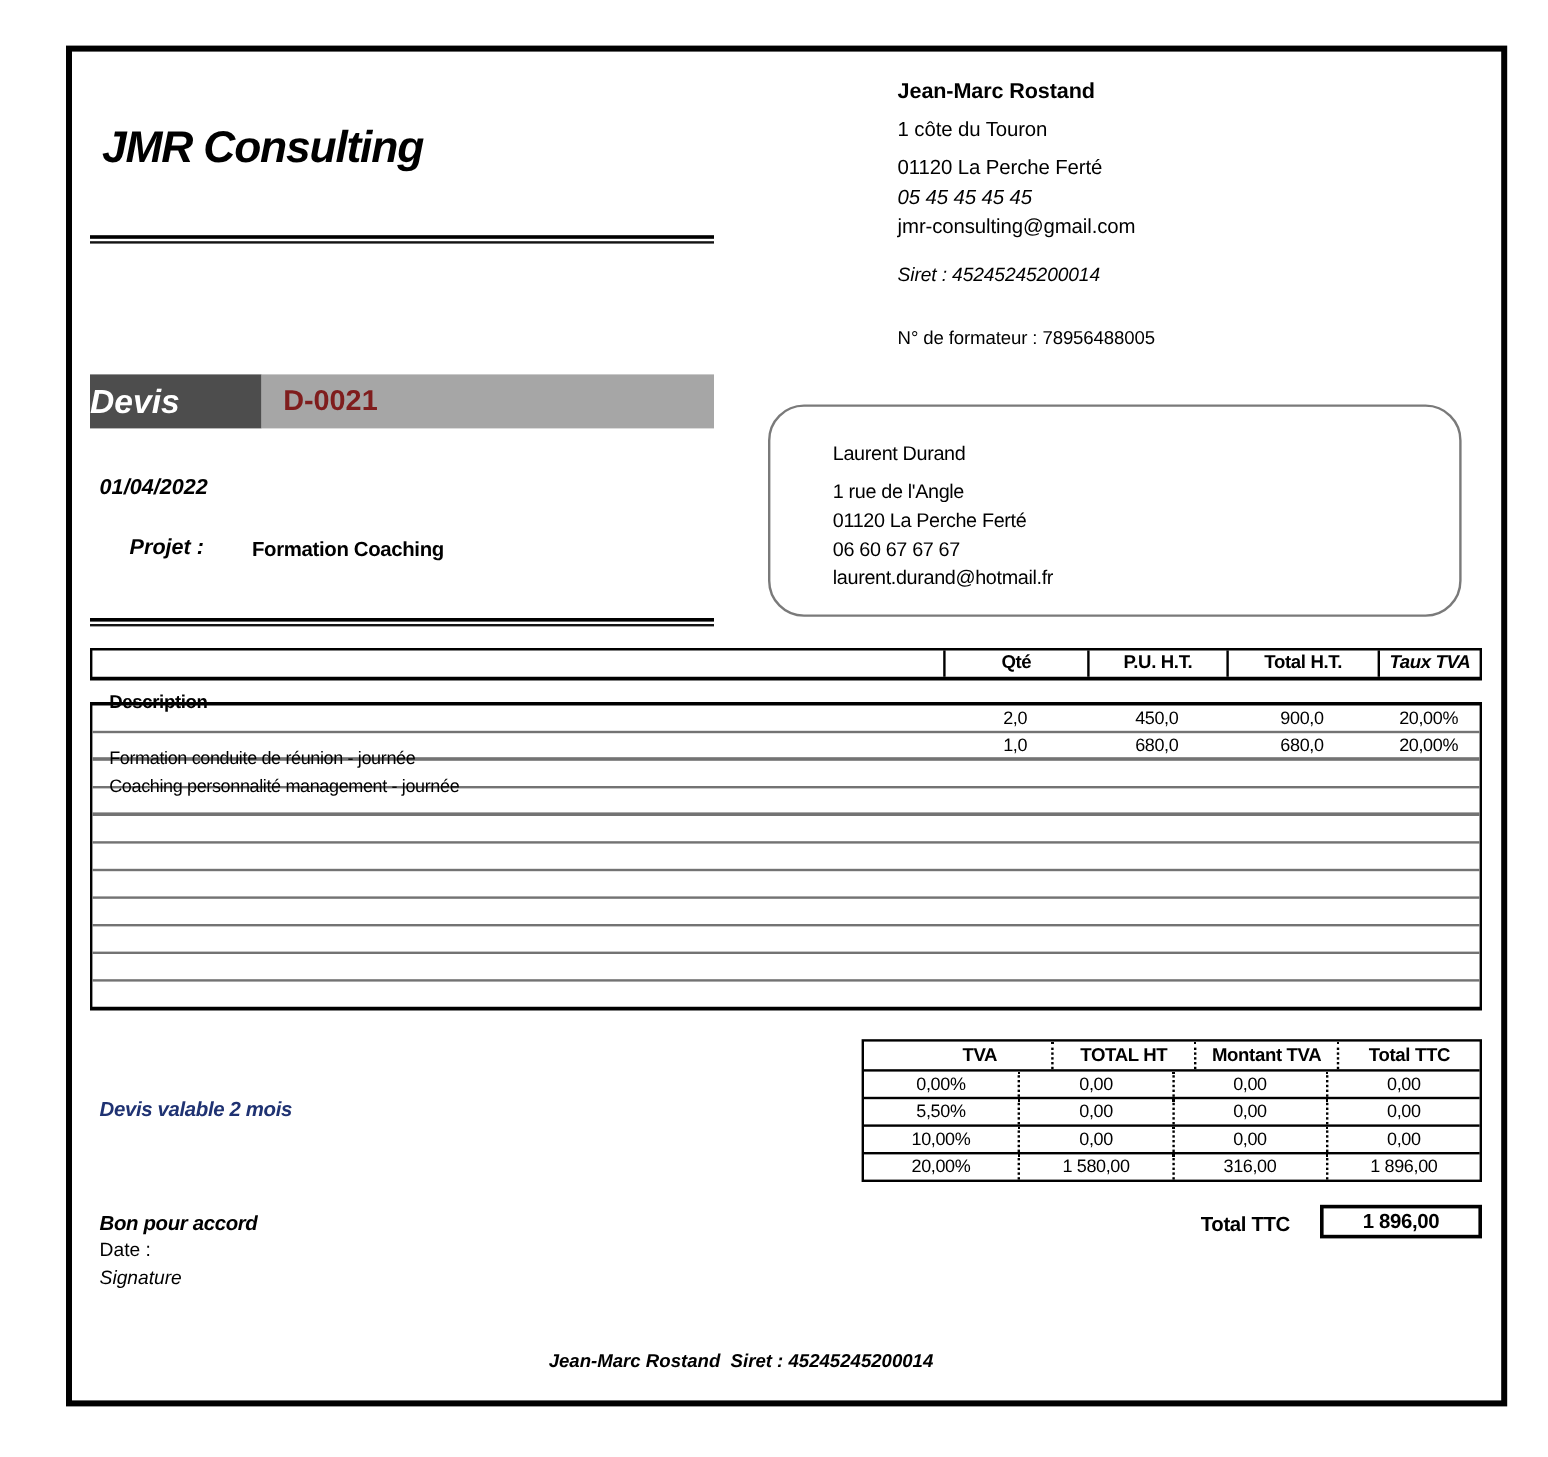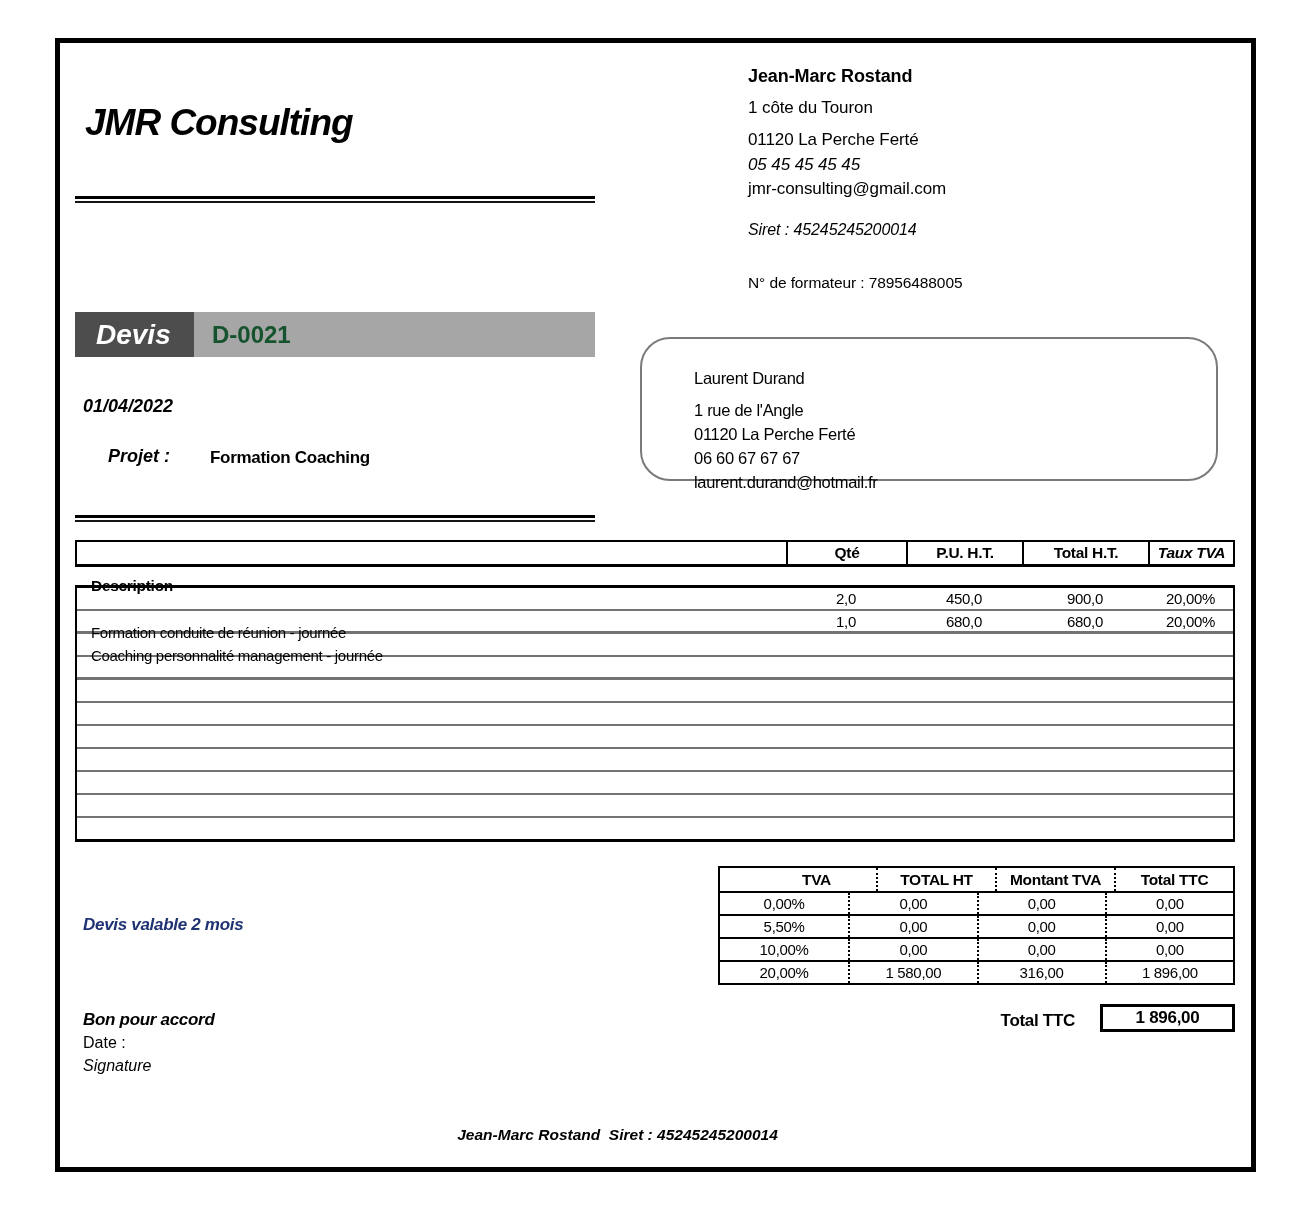--- a/index.html
+++ b/index.html
@@ -47,43 +47,43 @@
   .contact.siret { top: 221px; font-style: italic; font-size: 16px; }
   .contact.formateur { top: 274px; font-size: 15.5px; }
   .contact { left: 722px; margin-left: 26px; }
 
   .devis-bar {
     left: 75px; top: 312px;
     width: 520px; height: 45px;
     display: flex;
   }
   .devis-dark {
-    width: 119px; height: 100%;
+    width: 143px; height: 100%;
     background: #4d4d4d;
     color: #fff;
     font-size: 28px; font-weight: bold; font-style: italic;
     display: flex; align-items: center;
-    padding-left: 21px; box-sizing: border-box;
+    padding-left: 0; box-sizing: border-box;
   }
   .devis-light {
     flex: 1; height: 100%;
     background: #a6a6a6;
-    color: #14532d;
+    color: #7f1d1d;
     font-size: 24px; font-weight: bold;
     display: flex; align-items: center;
     padding-left: 18px; box-sizing: border-box;
   }
 
   .doc-date { left: 83px; top: 396px; font-size: 18px; font-weight: bold; font-style: italic; }
   .projet-label { left: 108px; top: 446px; font-size: 18px; font-weight: bold; font-style: italic; }
   .projet-value { left: 210px; top: 448px; font-size: 17px; font-weight: bold; letter-spacing: -0.3px; }
 
   .client-box {
     left: 640px; top: 337px;
-    width: 578px; height: 144px;
+    width: 578px; height: 177px;
     border: 2.5px solid #7a7a7a;
     border-radius: 30px;
     box-sizing: border-box;
   }
   .client-box .line { position: absolute; left: 52px; font-size: 16.5px; letter-spacing: -0.3px; }
   .client-box .c-name { top: 30px; }
   .client-box .c-a1 { top: 62px; }
   .client-box .c-a2 { top: 86px; }
   .client-box .c-ph { top: 110px; }
   .client-box .c-em { top: 134px; }

